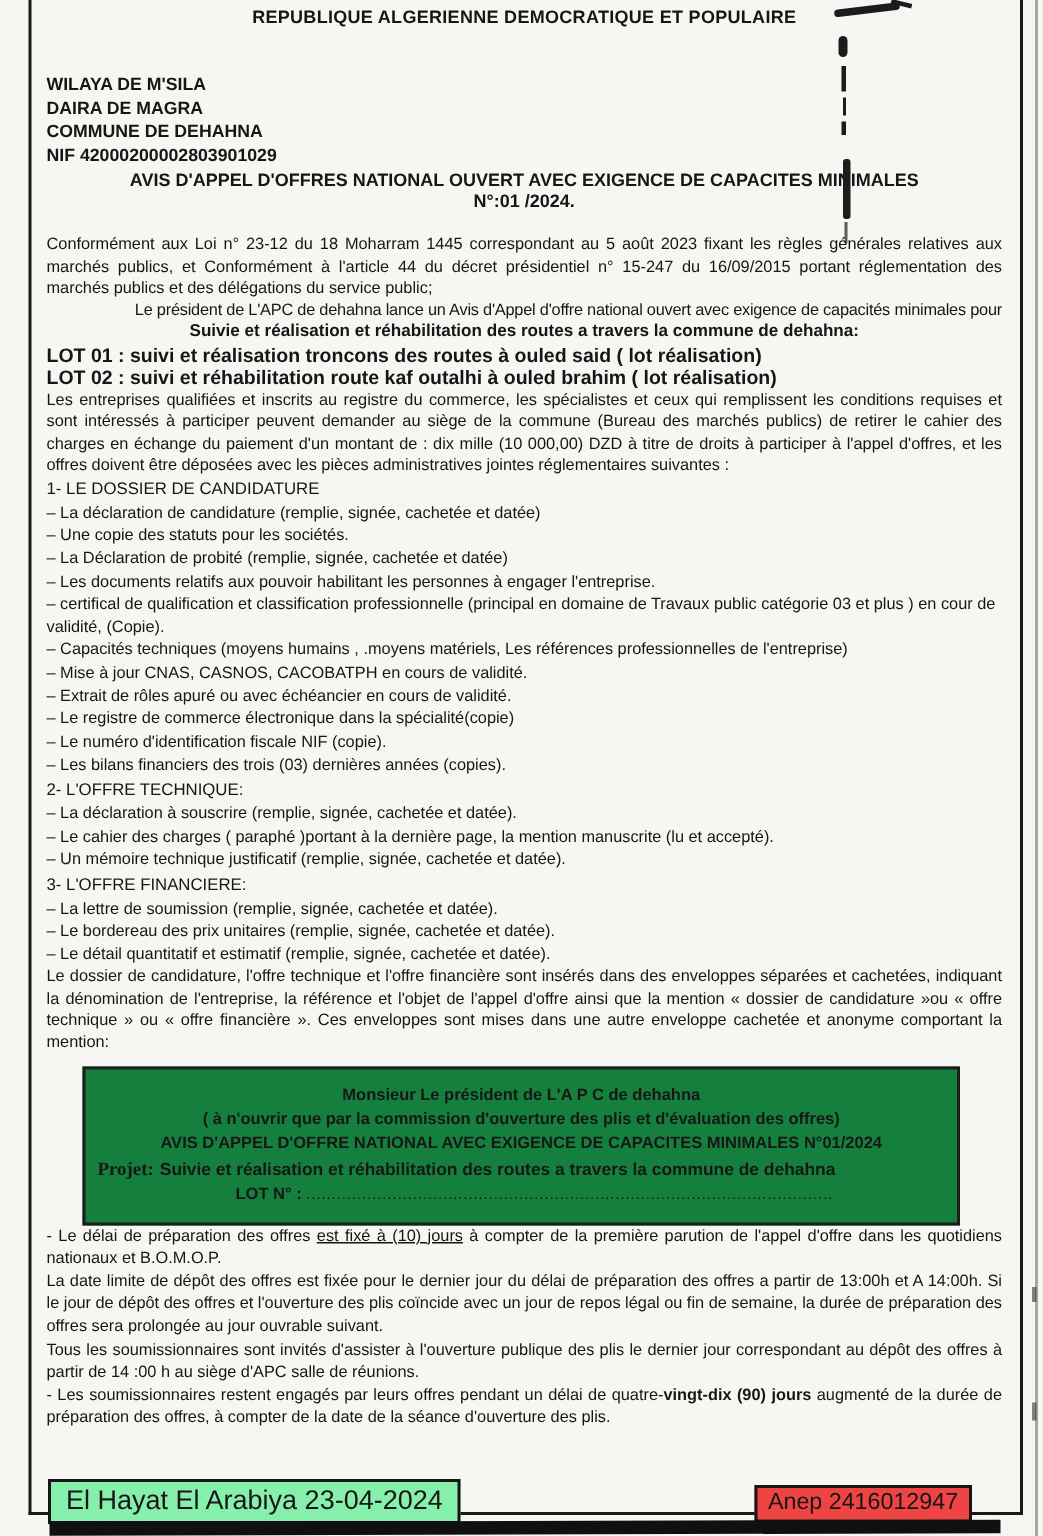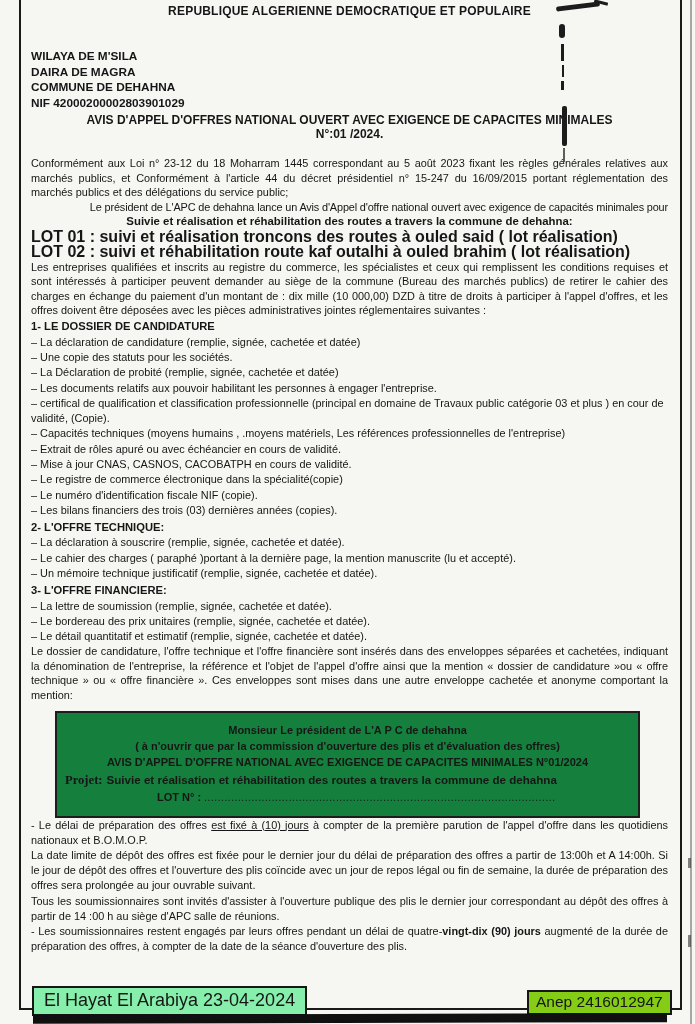--- a/index.html
+++ b/index.html
@@ -9,36 +9,36 @@
          border:2px solid #1a1a1a;border-top:none;box-sizing:border-box;}
   .content{position:absolute;left:31px;top:4px;width:637px;}
   .republic{font-size:12px;font-weight:bold;text-align:center;letter-spacing:.2px;}
   .agency{margin-top:31px;font-weight:bold;font-size:11.8px;line-height:15.6px;}
   .avis-title{margin-top:2px;font-weight:bold;font-size:12px;text-align:center;}
   .avis-number{font-weight:bold;font-size:12px;text-align:center;}
   .para{margin:0;font-size:10.9px;line-height:14.4px;text-align:justify;}
   .mt{margin-top:15px;}
   .tight{letter-spacing:-.15px;text-align:right;}
   .object-line{font-weight:bold;font-size:11.4px;text-align:center;line-height:15px;}
-  .lot{font-weight:bold;font-size:16px;line-height:15.4px;}
-  .sec-h{font-weight:bold;font-size:11.2px;line-height:15.2px;margin-top:2px;}
+  .lot{font-weight:bold;font-size:13px;line-height:15.4px;}
+  .sec-h{font-weight:normal;font-size:11.2px;line-height:15.2px;margin-top:2px;}
   .item{font-size:10.9px;line-height:15.3px;}
   .u{text-decoration:underline;}
   .b{font-weight:bold;}
   .dl{margin:0;font-size:10.9px;line-height:15.2px;text-align:justify;}
   .mention-box{margin:9px 0 0 24px;width:585px;border:2px solid #1d1d1d;
                padding:9px 8px 10px;box-sizing:border-box;background:#15803d;}
   .mb-line{font-weight:bold;font-size:11px;line-height:16.2px;text-align:center;}
   .mb-projet{font-weight:bold;font-size:11.6px;line-height:17px;text-align:left;}
   .projet-label{font-family:"Liberation Serif",serif;font-size:12.6px;margin-right:4px;}
   .mb-lot{font-weight:bold;font-size:11px;line-height:16px;padding-left:92px;text-align:left;}
   .dots{font-weight:normal;font-size:10px;letter-spacing:.6px;}
   .stamp-left{position:absolute;left:32px;top:986px;background:#86efac;border:2px solid #161616;
               padding:2px 10px 3px;font-size:18px;white-space:nowrap;}
-  .stamp-right{position:absolute;left:527px;top:990px;background:#84cc16;border:2px solid #161616;
+  .stamp-right{position:absolute;left:503px;top:990px;background:#ef4444;border:2px solid #161616;
                padding:1px 7px 2px;font-size:15.5px;white-space:nowrap;}
   .bottom-bar{position:absolute;left:33px;top:1014px;width:634px;height:9px;background:#101010;
               transform:rotate(-.15deg);}
   .ink{position:absolute;background:#1c1c1c;}
   .edge-line{position:absolute;left:690px;top:0;width:2px;height:1024px;background:#555;opacity:.5;}
   .tick{position:absolute;width:3px;background:#333;opacity:.6;}
 </style>
 </head>
 <body>
 
@@ -65,22 +65,22 @@
     <div class="lot">LOT 02 : suivi et réhabilitation route kaf outalhi à ouled brahim ( lot réalisation)</div>
     <p class="para">Les entreprises qualifiées et inscrits au registre du commerce, les spécialistes et ceux qui remplissent les conditions requises et sont intéressés à participer peuvent demander au siège de la commune (Bureau des marchés publics) de retirer le cahier des charges en échange du paiement d'un montant de : dix mille (10 000,00) DZD à titre de droits à participer à l'appel d'offres, et les offres doivent être déposées avec les pièces administratives jointes réglementaires suivantes :</p>
 
     <div class="sec-h">1- LE DOSSIER DE CANDIDATURE</div>
     <div class="item">– La déclaration de candidature (remplie, signée, cachetée et datée)</div>
     <div class="item">– Une copie des statuts pour les sociétés.</div>
     <div class="item">– La Déclaration de probité (remplie, signée, cachetée et datée)</div>
     <div class="item">– Les documents relatifs aux pouvoir habilitant les personnes à engager l'entreprise.</div>
     <div class="item">– certifical de qualification et classification professionnelle (principal en domaine de Travaux public catégorie 03 et plus ) en cour de validité, (Copie).</div>
     <div class="item">– Capacités techniques (moyens humains , .moyens matériels, Les références professionnelles de l'entreprise)</div>
+    <div class="item">– Mise à jour CNAS, CASNOS, CACOBATPH en cours de validité.</div>
     <div class="item">– Extrait de rôles apuré ou avec échéancier en cours de validité.</div>
-    <div class="item">– Mise à jour CNAS, CASNOS, CACOBATPH en cours de validité.</div>
     <div class="item">– Le registre de commerce électronique dans la spécialité(copie)</div>
     <div class="item">– Le numéro d'identification fiscale NIF (copie).</div>
     <div class="item">– Les bilans financiers des trois (03) dernières années (copies).</div>
 
     <div class="sec-h">2- L'OFFRE TECHNIQUE:</div>
     <div class="item">– La déclaration à souscrire (remplie, signée, cachetée et datée).</div>
     <div class="item">– Le cahier des charges ( paraphé )portant à la dernière page, la mention manuscrite (lu et accepté).</div>
     <div class="item">– Un mémoire technique justificatif (remplie, signée, cachetée et datée).</div>
 
     <div class="sec-h">3- L'OFFRE FINANCIERE:</div>

